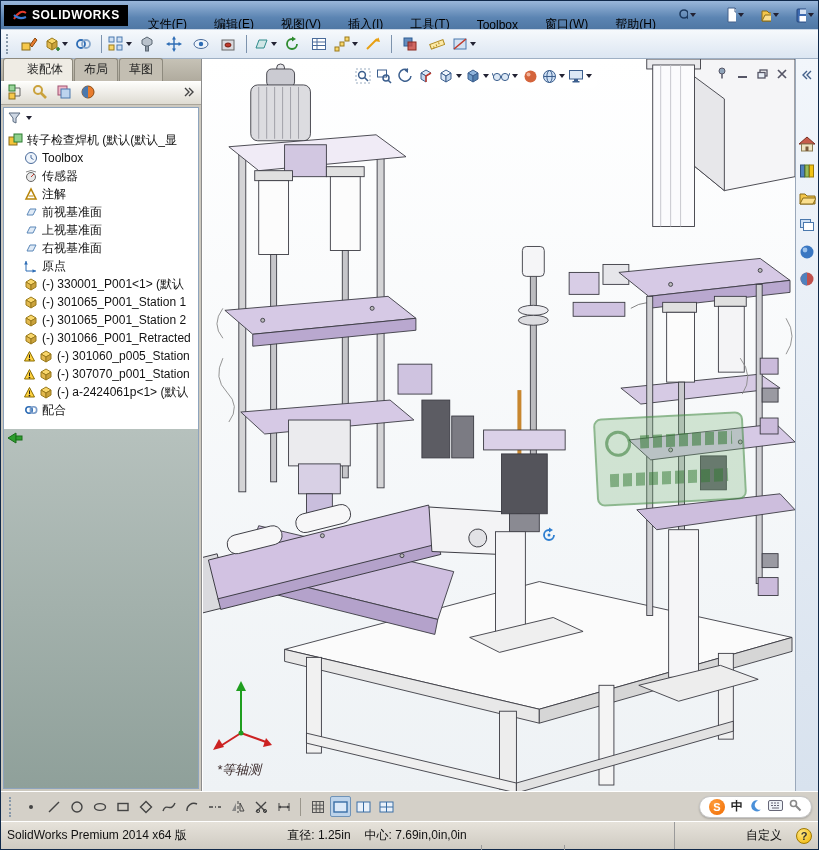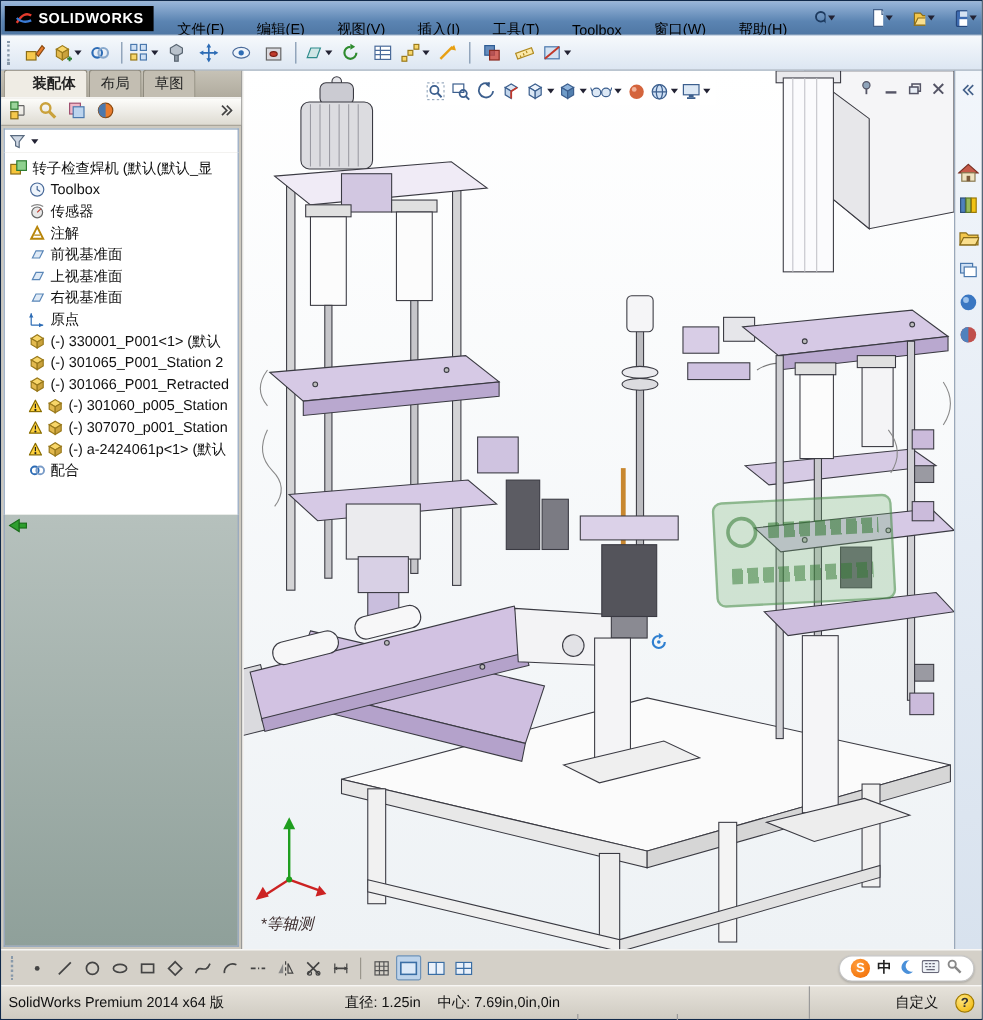--- a/index.html
+++ b/index.html
@@ -29,21 +29,21 @@
   .grip { width:5px; height:20px; border-left:2px dotted #8899aa; margin:0 4px 0 2px; }
   .ti { min-width:26px; height:25px; display:flex; align-items:center; justify-content:center; border-radius:2px; }
 
   
   .content { flex:1; display:flex; min-height:0; }
   .left-col { width:201px; flex:none; display:flex; flex-direction:column; background:#cdc9bf; border-right:1px solid #8c8c8c; }
   .cmd-tabs { height:22px; flex:none; display:flex; align-items:flex-end; background:linear-gradient(#c6c2b6,#b0ab9e);
               padding:2px 2px 0; gap:1px; }
   .tab { padding:2px 9px 3px; background:#c3beb2; border:1px solid #8e8a7e; border-bottom:none;
          border-radius:3px 3px 0 0; color:#222; white-space:nowrap; }
-  .tab.active { background:#efece4; font-weight:bold;padding-left:23px; }
+  .tab.active { background:#efece4; font-weight:normal;padding-left:23px; }
   .mgr-tabs { height:24px; flex:none; background:linear-gradient(#fdfdfb,#dedbd2); border-top:1px solid #fff;
               border-bottom:1px solid #a9a59a; display:flex; align-items:center; gap:8px; padding:0 7px; }
   .filter-bar { height:20px; flex:none; margin:2px 2px 0; background:#fff; border:1px solid #8ea4bd;
                 border-bottom:none; display:flex; align-items:center; gap:3px; padding:0 4px; }
   .filter-field { flex:1; height:13px; }
   .tree { height:302px; flex:none; margin:0 2px; background:#fff; border:1px solid #8ea4bd; border-top:none;
           border-bottom:none; padding:4px 0 0; overflow:hidden;text-align:center; }
   .trow { height:18px; display:flex; align-items:center; gap:4px; padding-left:20px; white-space:nowrap; overflow:hidden; }
   .trow.root { padding-left:4px; }
   .trow svg { flex:none; }
@@ -390,20 +390,28 @@
             </svg>
           <span>原点</span>
         </div>
         <div class="trow">
           <svg width="14" height="14">
               <polygon points="2,5 7,2 12,5 7,8" fill="#f8d66a" stroke="#9a7a1c"></polygon>
               <polygon points="2,5 7,8 7,13 2,10" fill="#e3b94e" stroke="#9a7a1c"></polygon>
               <polygon points="12,5 7,8 7,13 12,10" fill="#caa23c" stroke="#9a7a1c"></polygon>
             </svg>
           <span>(-) 330001_P001&lt;1&gt; (默认</span>
+        </div>
+        <div class="trow">
+          <svg width="14" height="14">
+              <polygon points="2,5 7,2 12,5 7,8" fill="#f8d66a" stroke="#9a7a1c"></polygon>
+              <polygon points="2,5 7,8 7,13 2,10" fill="#e3b94e" stroke="#9a7a1c"></polygon>
+              <polygon points="12,5 7,8 7,13 12,10" fill="#caa23c" stroke="#9a7a1c"></polygon>
+            </svg>
+          <span>(-) 301065_P001_Station 1</span>
         </div>
         <div class="trow">
           <svg width="14" height="14">
               <polygon points="2,5 7,2 12,5 7,8" fill="#f8d66a" stroke="#9a7a1c"></polygon>
               <polygon points="2,5 7,8 7,13 2,10" fill="#e3b94e" stroke="#9a7a1c"></polygon>
               <polygon points="12,5 7,8 7,13 12,10" fill="#caa23c" stroke="#9a7a1c"></polygon>
             </svg>
           <span>(-) 301065_P001_Station 2</span>
         </div>
         <div class="trow">

